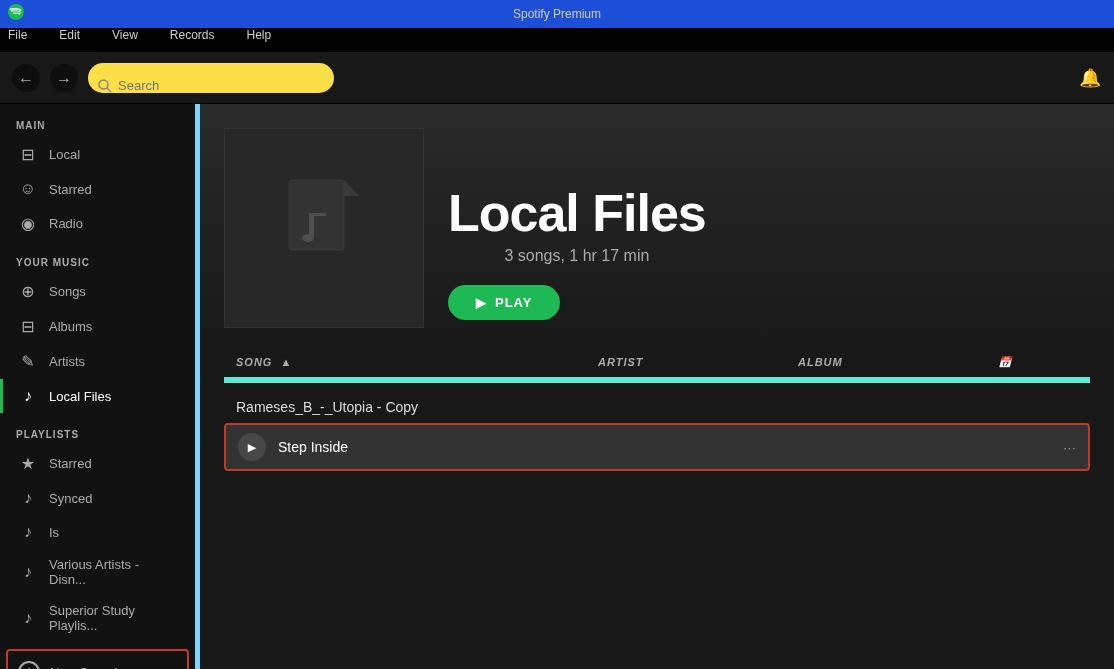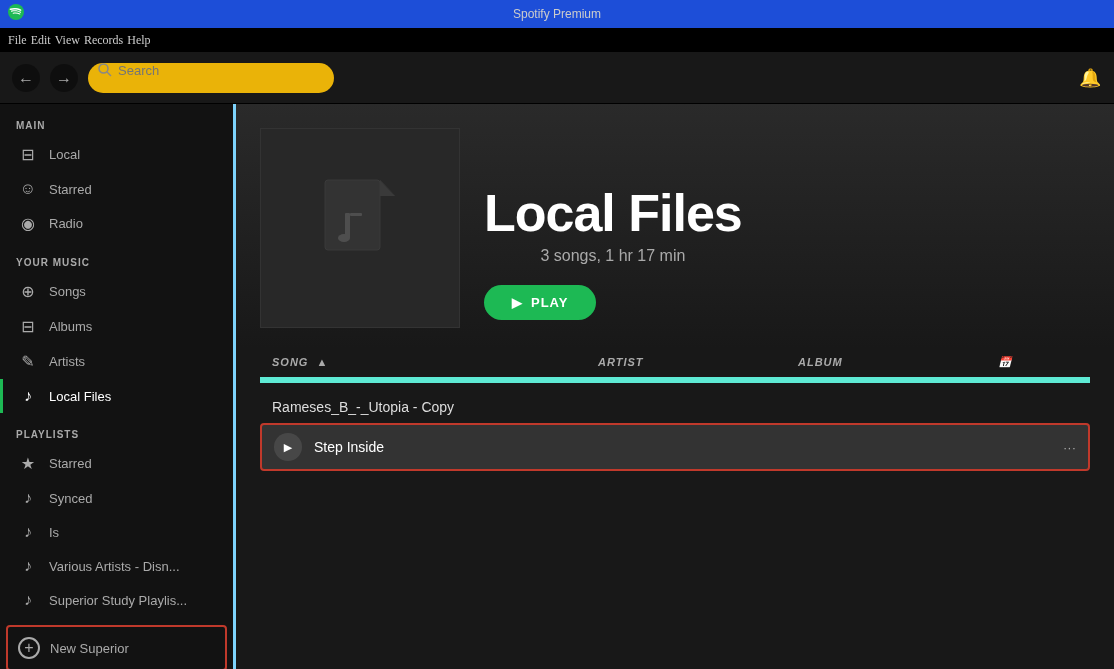--- a/index.html
+++ b/index.html
@@ -33,25 +33,23 @@
     .title-bar-title {
       color: #ccc;
       font-size: 12px;
     }
 
     
     .menu-bar {
       background: #000;
       height: 24px;
       display: flex;
-      align-items: center;
       padding: 0 8px;
-      gap: 4px;
-      flex-shrink: 0;
-      font-family: Liberation Serif, serif;
+      gap: 32px;
+      flex-shrink: 0;
     }
     .menu-bar-item {
       color: #ccc;
       font-size: 12px;
       cursor: pointer;
     }
 
     
     .top-bar {
       background: #181818;
@@ -71,24 +69,24 @@
       width: 28px;
       height: 28px;
       color: #aaa;
       font-size: 16px;
       cursor: pointer;
       display: flex;
       align-items: center;
       justify-content: center;
     }
     .search-bar {
-      background: #eab308;
+      background: #fde047;
       border-radius: 20px;
       display: flex;
-      align-items: flex-start;
+      align-items: flex-end;
       padding: 0 10px;
       gap: 6px;
       width: 246px;
       height: 30px;
     }
     .search-bar input {
       border: none;
       outline: none;
       background: transparent;
       font-size: 13px;
@@ -109,27 +107,27 @@
 
     
     .main-layout {
       display: flex;
       flex: 1;
       overflow: hidden;
     }
 
     
     .sidebar {
-      width: 236px;
+      width: 200px;
       background: #121212;
       display: flex;
       flex-direction: column;
       flex-shrink: 0;
       overflow-y: auto;
-      border-right: 3px solid #7dd3fc;
+      border-right: 5px solid #7dd3fc;
     }
     .sidebar-section-label {
       color: #aaa;
       font-size: 10px;
       font-weight: 700;
       letter-spacing: 1px;
       padding: 16px 16px 6px;
       text-transform: uppercase;
     }
     .sidebar-item {

